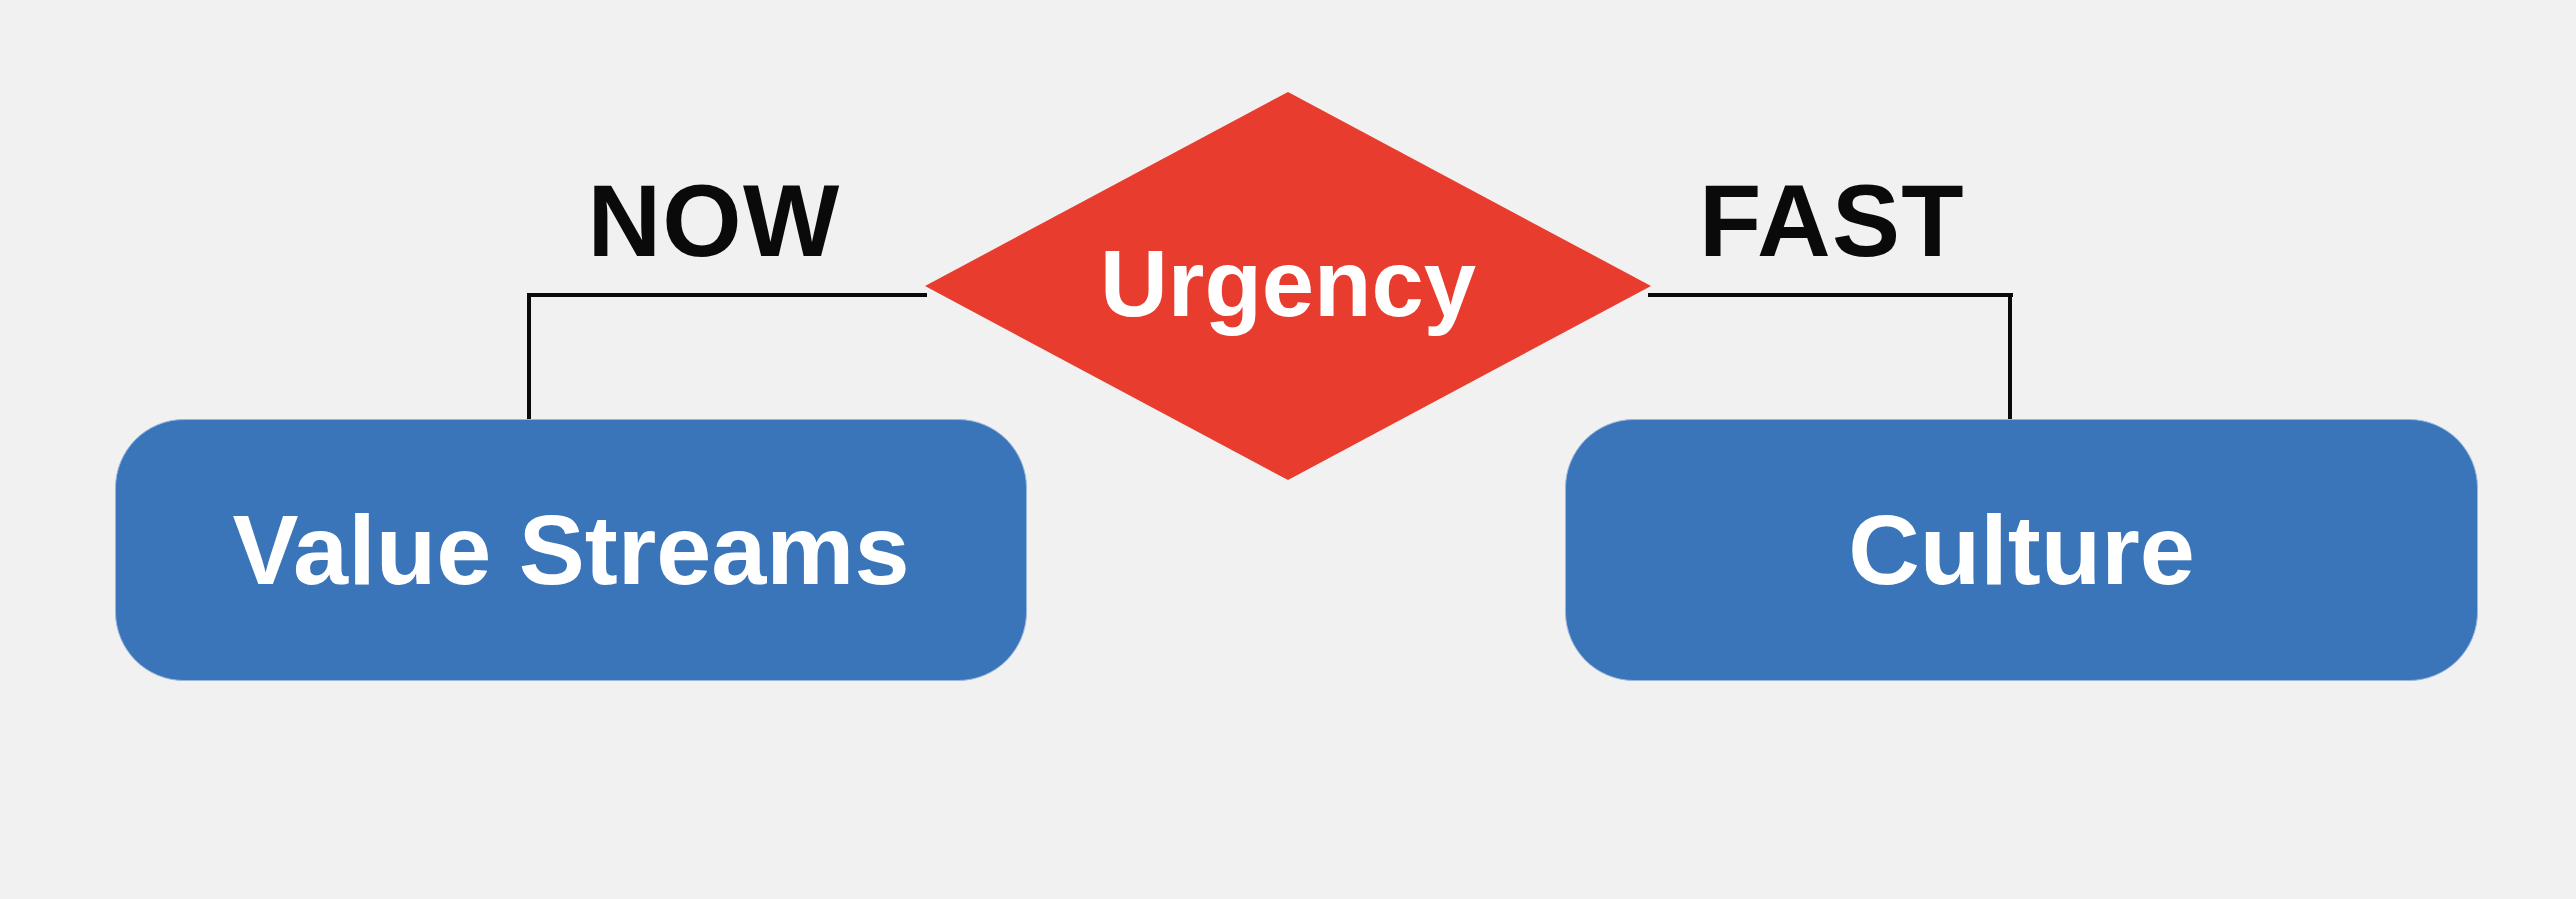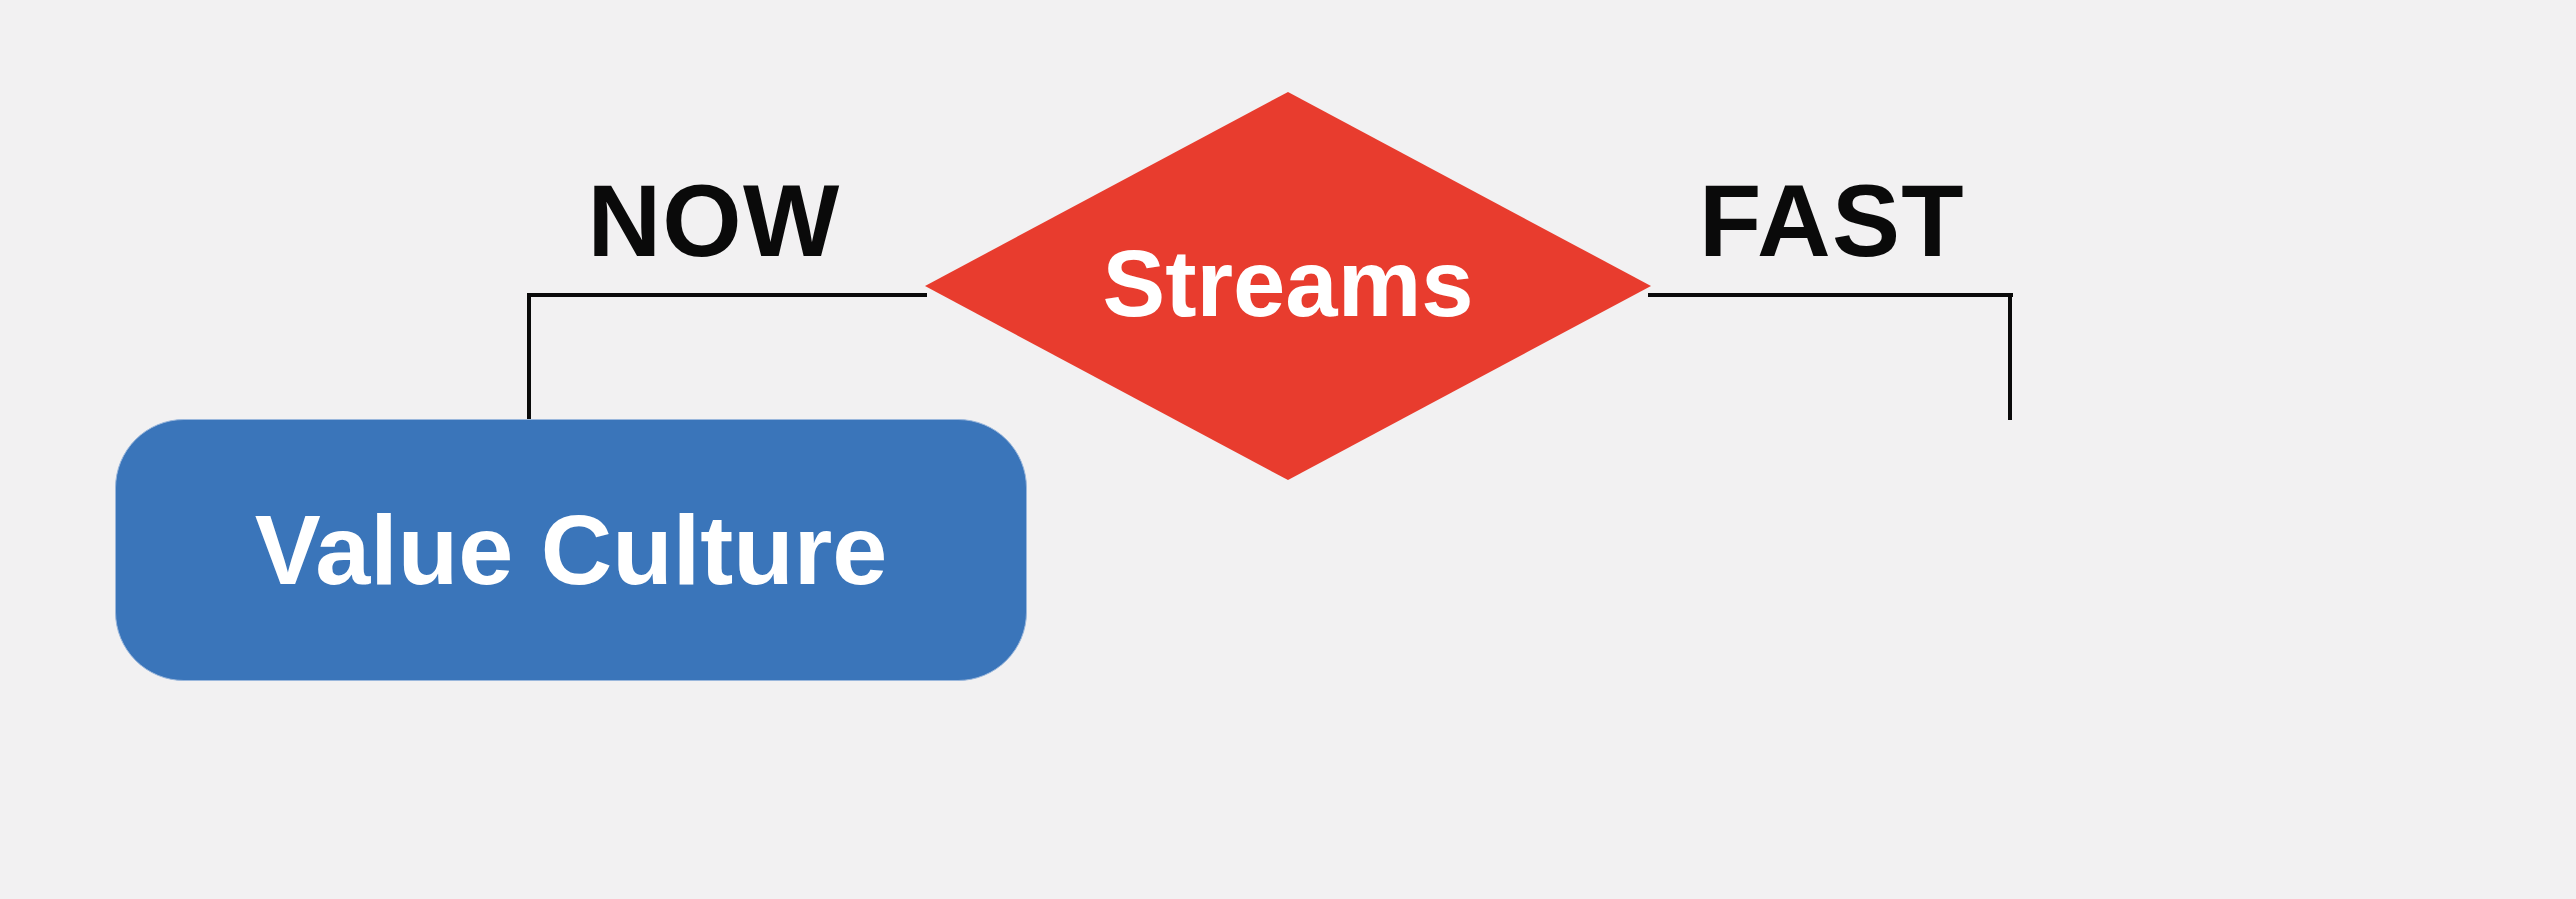--- a/index.html
+++ b/index.html
@@ -83,22 +83,25 @@
   <div class="edge h" id="edge-now-h"></div>
   <div class="edge v" id="edge-now-v"></div>
 
   <div class="edge h" id="edge-fast-h"></div>
   <div class="edge v" id="edge-fast-v"></div>
 
   <div class="edge-label" id="label-now">NOW</div>
   <div class="edge-label" id="label-fast">FAST</div>
 
   <div class="diamond">
-    <span class="node-label">Streams</span>
+    <span class="node-label">Urgency</span>
   </div>
 
   <div class="box" id="node-value-streams">
-    <span class="node-label">Value Culture</span>
+    <span class="node-label">Value Streams</span>
   </div>
 
+  <div class="box" id="node-culture">
+    <span class="node-label">Culture</span>
+  </div>
 
 </div>
 
 
 </body></html>

